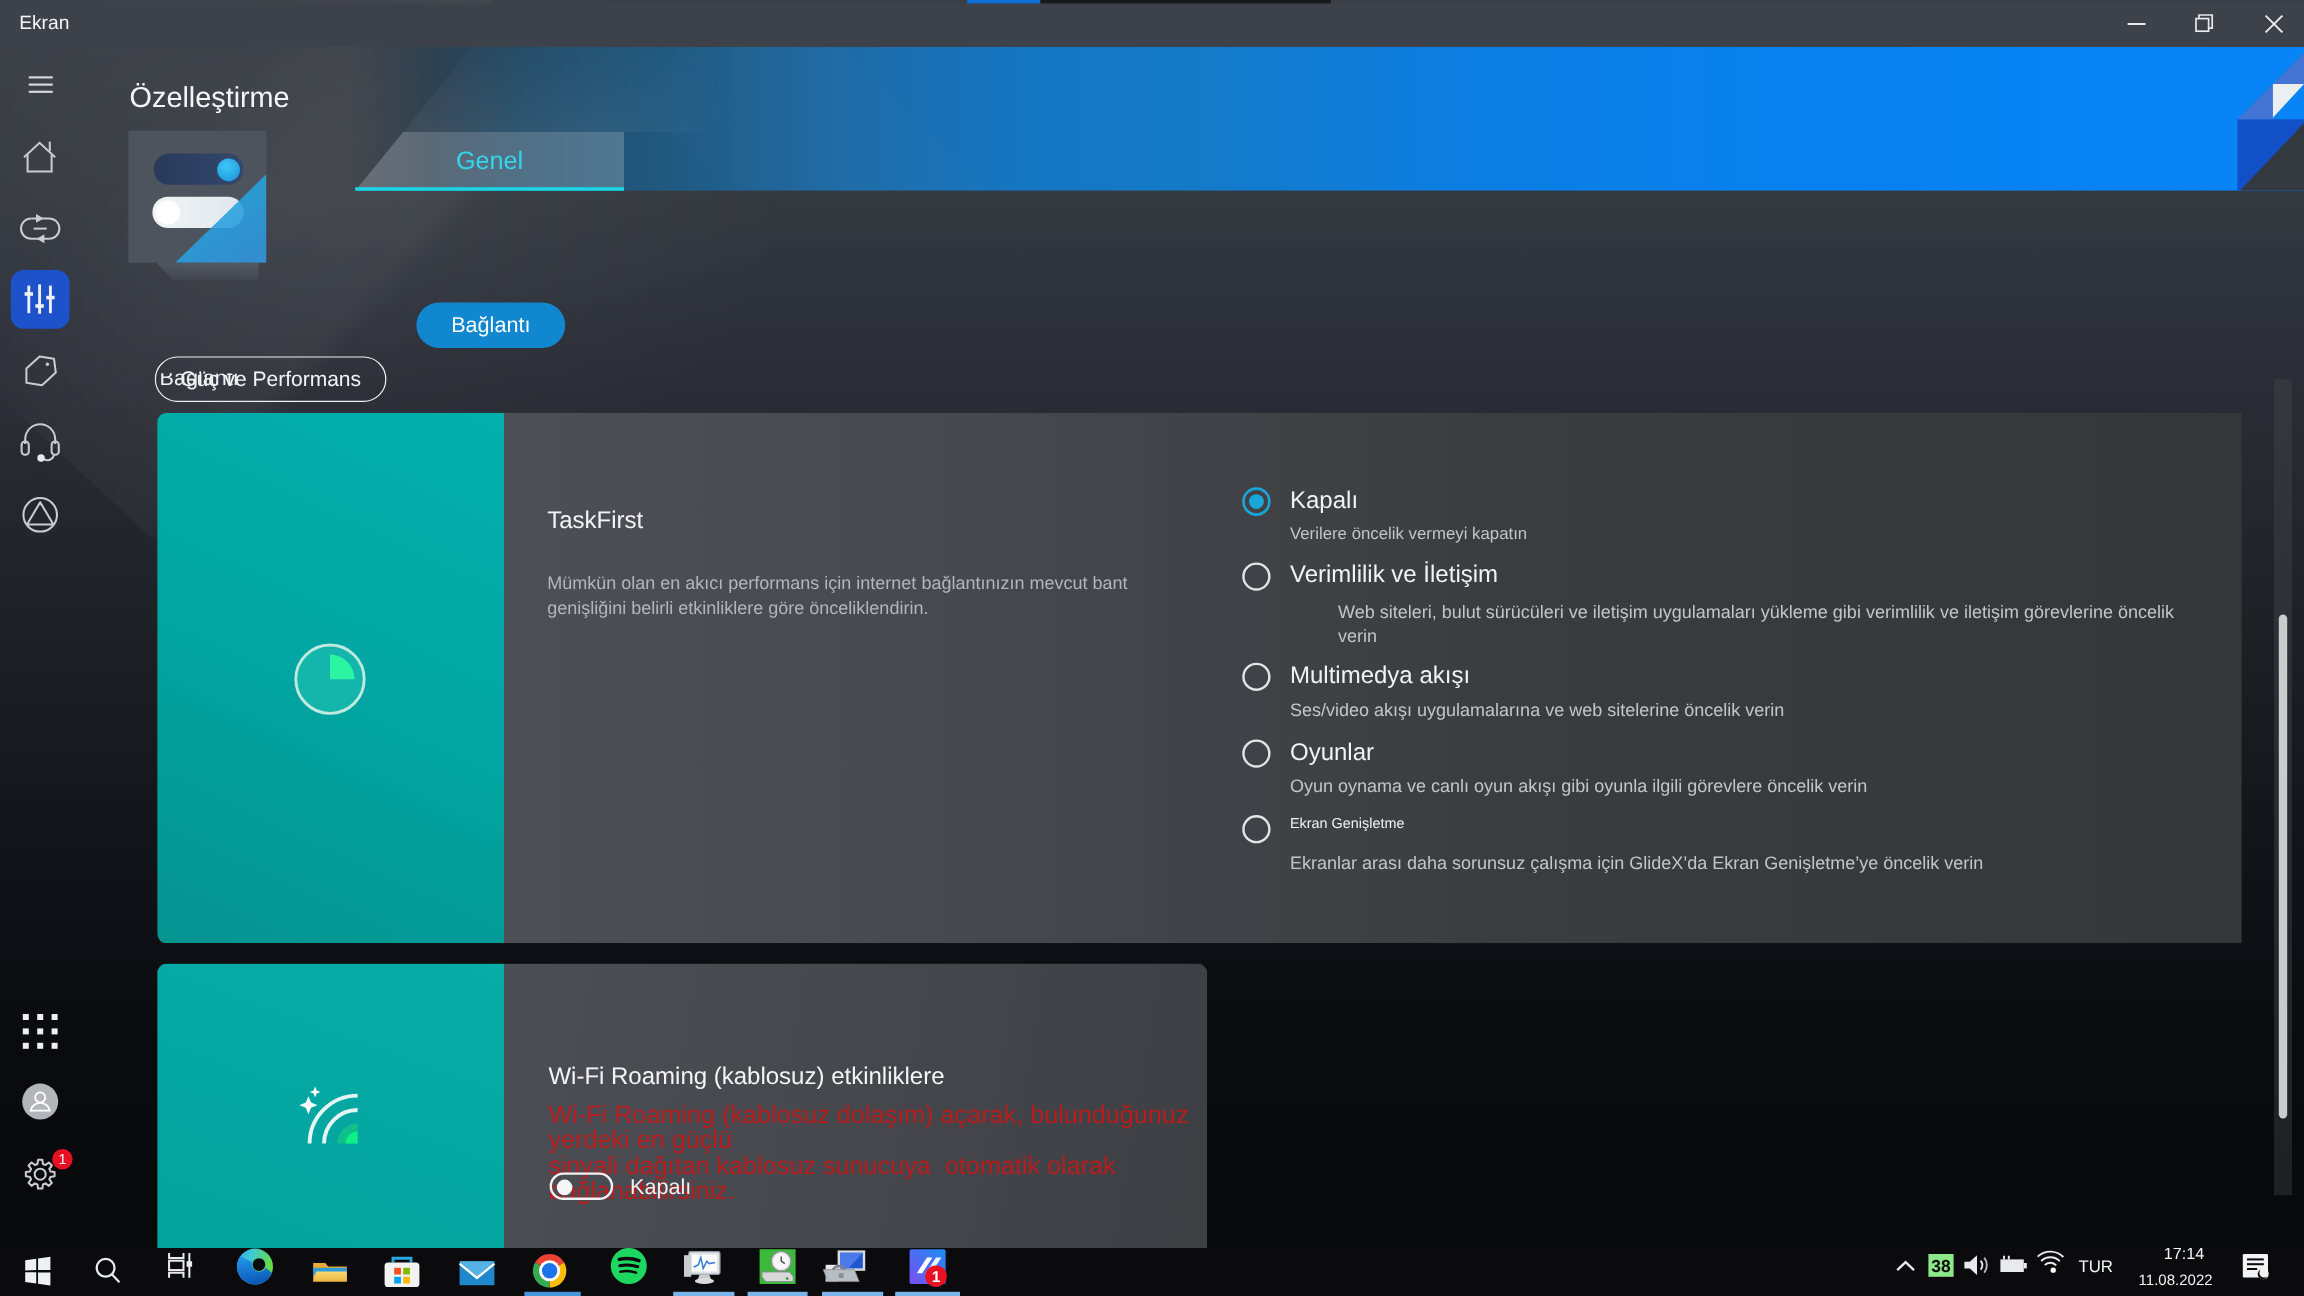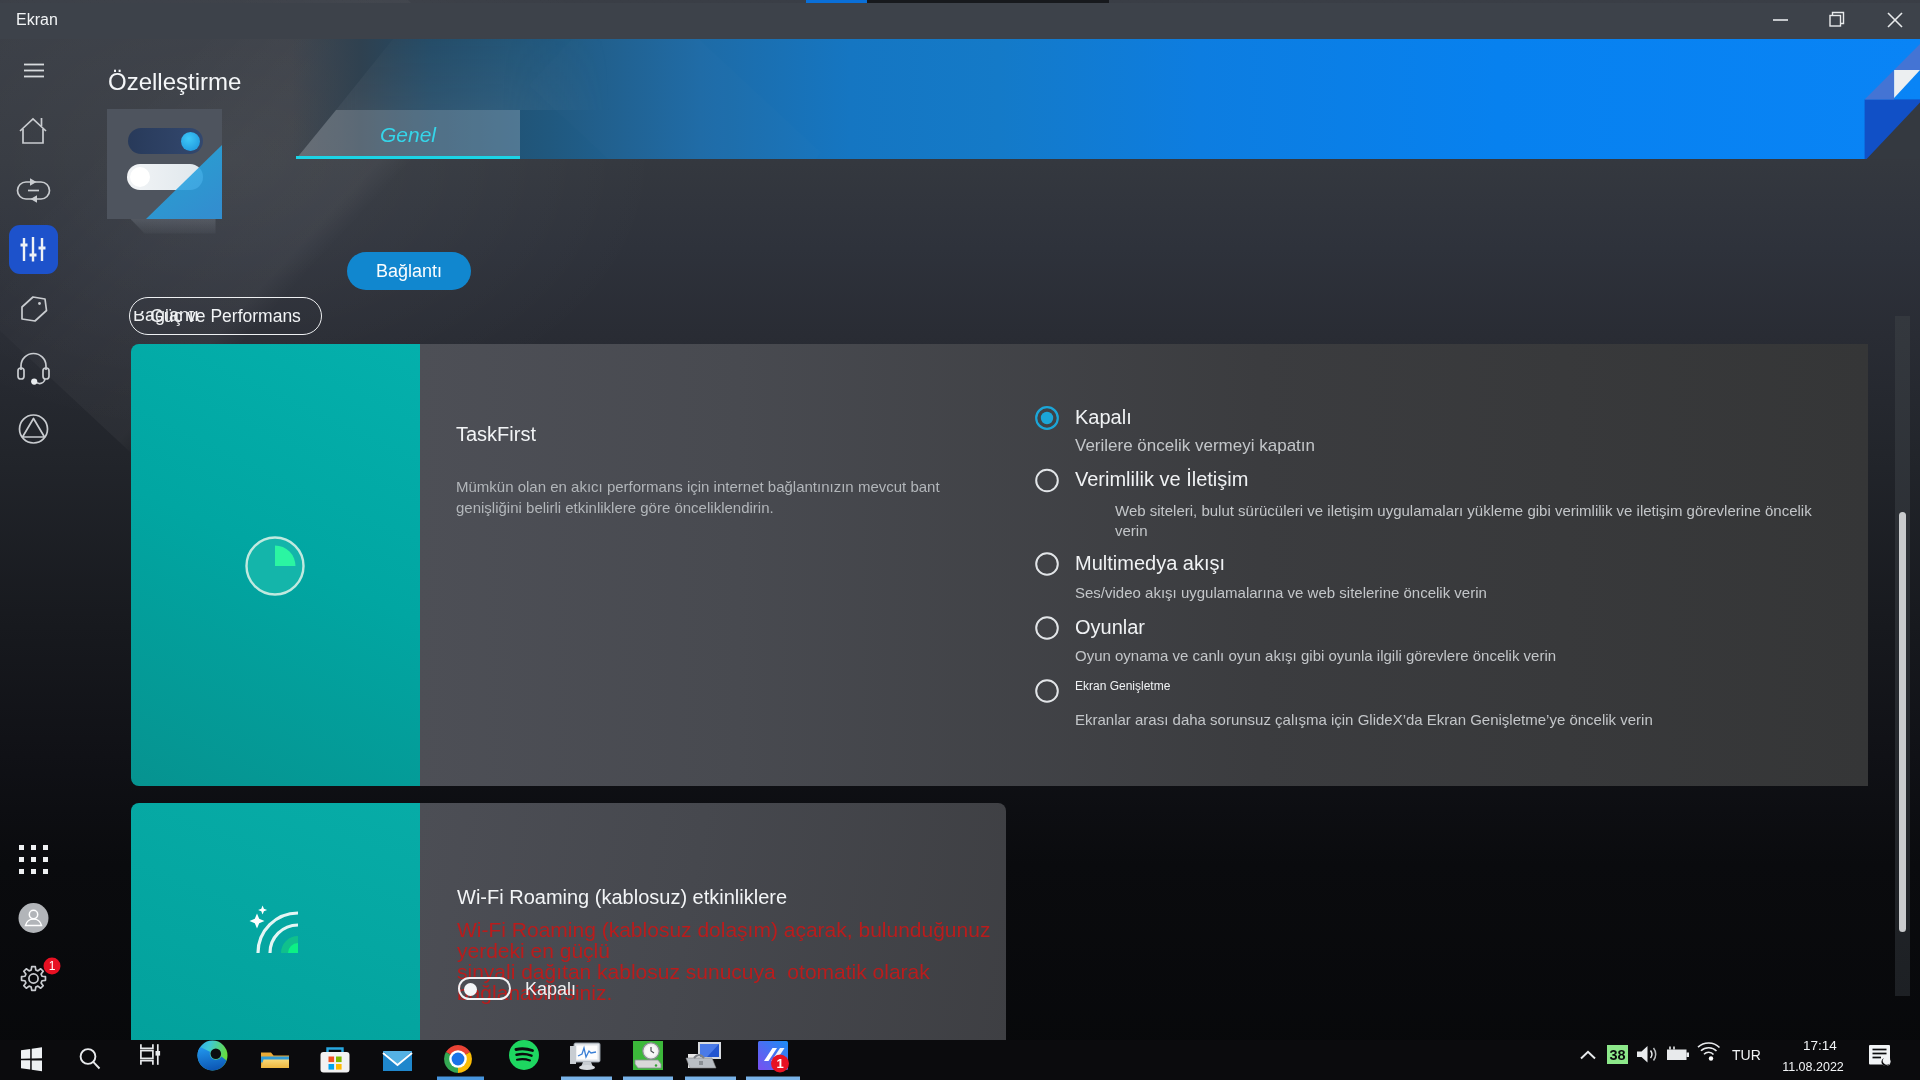--- a/index.html
+++ b/index.html
@@ -41,21 +41,21 @@
 
   <svg class="abs" style="left:1840px;top:0;" width="80" height="120" viewBox="0 0 80 120">
     <rect x="24.6" y="60.4" width="56" height="60" fill="#1150c6"></rect>
     <polygon points="26.6,120 80,63.6 80,120" fill="#343940"></polygon>
     <polygon points="24.6,60.4 80,5 80,30.9 54.1,30.9 54.1,60.4" fill="#4474d4"></polygon>
     <polygon points="54.1,30.9 80,30.9 54.1,59.1" fill="#eceff1"></polygon>
   </svg>
 </div>
 
 <div class="abs" style="left:296px;top:156px;width:224px;height:3px;background:#1bd4e6;"></div>
-<div class="abs" style="left:296px;top:123px;width:224px;text-align:center;font-size:21px;color:#35d6ea;font-style:italic;">Genel</div>
+<div class="abs" style="left:296px;top:123px;width:224px;text-align:center;font-size:21px;color:#35d6ea;">Genel</div>
 
 <div class="abs" style="left:108px;top:68px;font-size:24px;color:#f4f6f8;">Özelleştirme</div>
 
 <div class="abs" id="thumb" style="left:107px;top:109px;width:115px;height:110px;">
   <div class="abs" style="left:0;top:0;width:115px;height:110px;background:#4e545e;"></div>
   <div class="abs" style="left:21px;top:19px;width:75px;height:26px;border-radius:13px;background:linear-gradient(90deg,#283a5a,#33486e);"></div>
   <div class="abs" style="left:74px;top:23px;width:19px;height:19px;border-radius:50%;background:radial-gradient(circle at 40% 35%,#3ec8f8,#1b8fd8);"></div>
   <div class="abs" style="left:20px;top:55px;width:76px;height:26px;border-radius:13px;background:linear-gradient(90deg,#f2f4f6,#dfe7ec);"></div>
   <div class="abs" style="left:23px;top:58px;width:20px;height:20px;border-radius:50%;background:#ffffff;"></div>
   <svg class="abs" style="left:0;top:0;" width="115" height="110" viewBox="0 0 115 110">
@@ -92,21 +92,21 @@
 
   <svg class="abs" style="left:904px;top:61px;" width="28" height="300" viewBox="0 0 28 300">
     <circle cx="12" cy="13" r="10.8" fill="none" stroke="#1ba6d8" stroke-width="2.2"></circle>
     <circle cx="12" cy="13" r="6.2" fill="#1ba6d8"></circle>
     <circle cx="12" cy="75.5" r="10.8" fill="none" stroke="#e2e5e8" stroke-width="2"></circle>
     <circle cx="12" cy="159" r="10.8" fill="none" stroke="#e2e5e8" stroke-width="2"></circle>
     <circle cx="12" cy="223" r="10.8" fill="none" stroke="#e2e5e8" stroke-width="2"></circle>
     <circle cx="12" cy="286" r="10.8" fill="none" stroke="#e2e5e8" stroke-width="2"></circle>
   </svg>
   <div class="abs" style="left:944px;top:62px;font-size:20px;color:#f0f2f4;">Kapalı</div>
-  <div class="abs" style="left:944px;top:92px;font-size:17px;color:#c3c6c9;">Verilere öncelik vermeyi kapatın</div>
+  <div class="abs" style="left:944px;top:92px;font-size:14px;color:#c3c6c9;">Verilere öncelik vermeyi kapatın</div>
   <div class="abs" style="left:944px;top:124px;font-size:20px;color:#f0f2f4;">Verimlilik ve İletişim</div>
   <div class="abs" style="left:944px;top:157px;font-size:15px;line-height:20px;color:#c3c6c9;margin-left:40px;">Web siteleri, bulut sürücüleri ve iletişim uygulamaları yükleme gibi verimlilik ve iletişim görevlerine öncelik<br>verin</div>
   <div class="abs" style="left:944px;top:208px;font-size:20px;color:#f0f2f4;">Multimedya akışı</div>
   <div class="abs" style="left:944px;top:240px;font-size:15px;color:#c3c6c9;">Ses/video akışı uygulamalarına ve web sitelerine öncelik verin</div>
   <div class="abs" style="left:944px;top:272px;font-size:20px;color:#f0f2f4;">Oyunlar</div>
   <div class="abs" style="left:944px;top:303px;font-size:15px;color:#c3c6c9;">Oyun oynama ve canlı oyun akışı gibi oyunla ilgili görevlere öncelik verin</div>
   <div class="abs" style="left:944px;top:335px;font-size:12px;color:#f0f2f4;">Ekran Genişletme</div>
   <div class="abs" style="left:944px;top:367px;font-size:15px;color:#c3c6c9;">Ekranlar arası daha sorunsuz çalışma için GlideX’da Ekran Genişletme’ye öncelik verin</div>
 </div>
 

